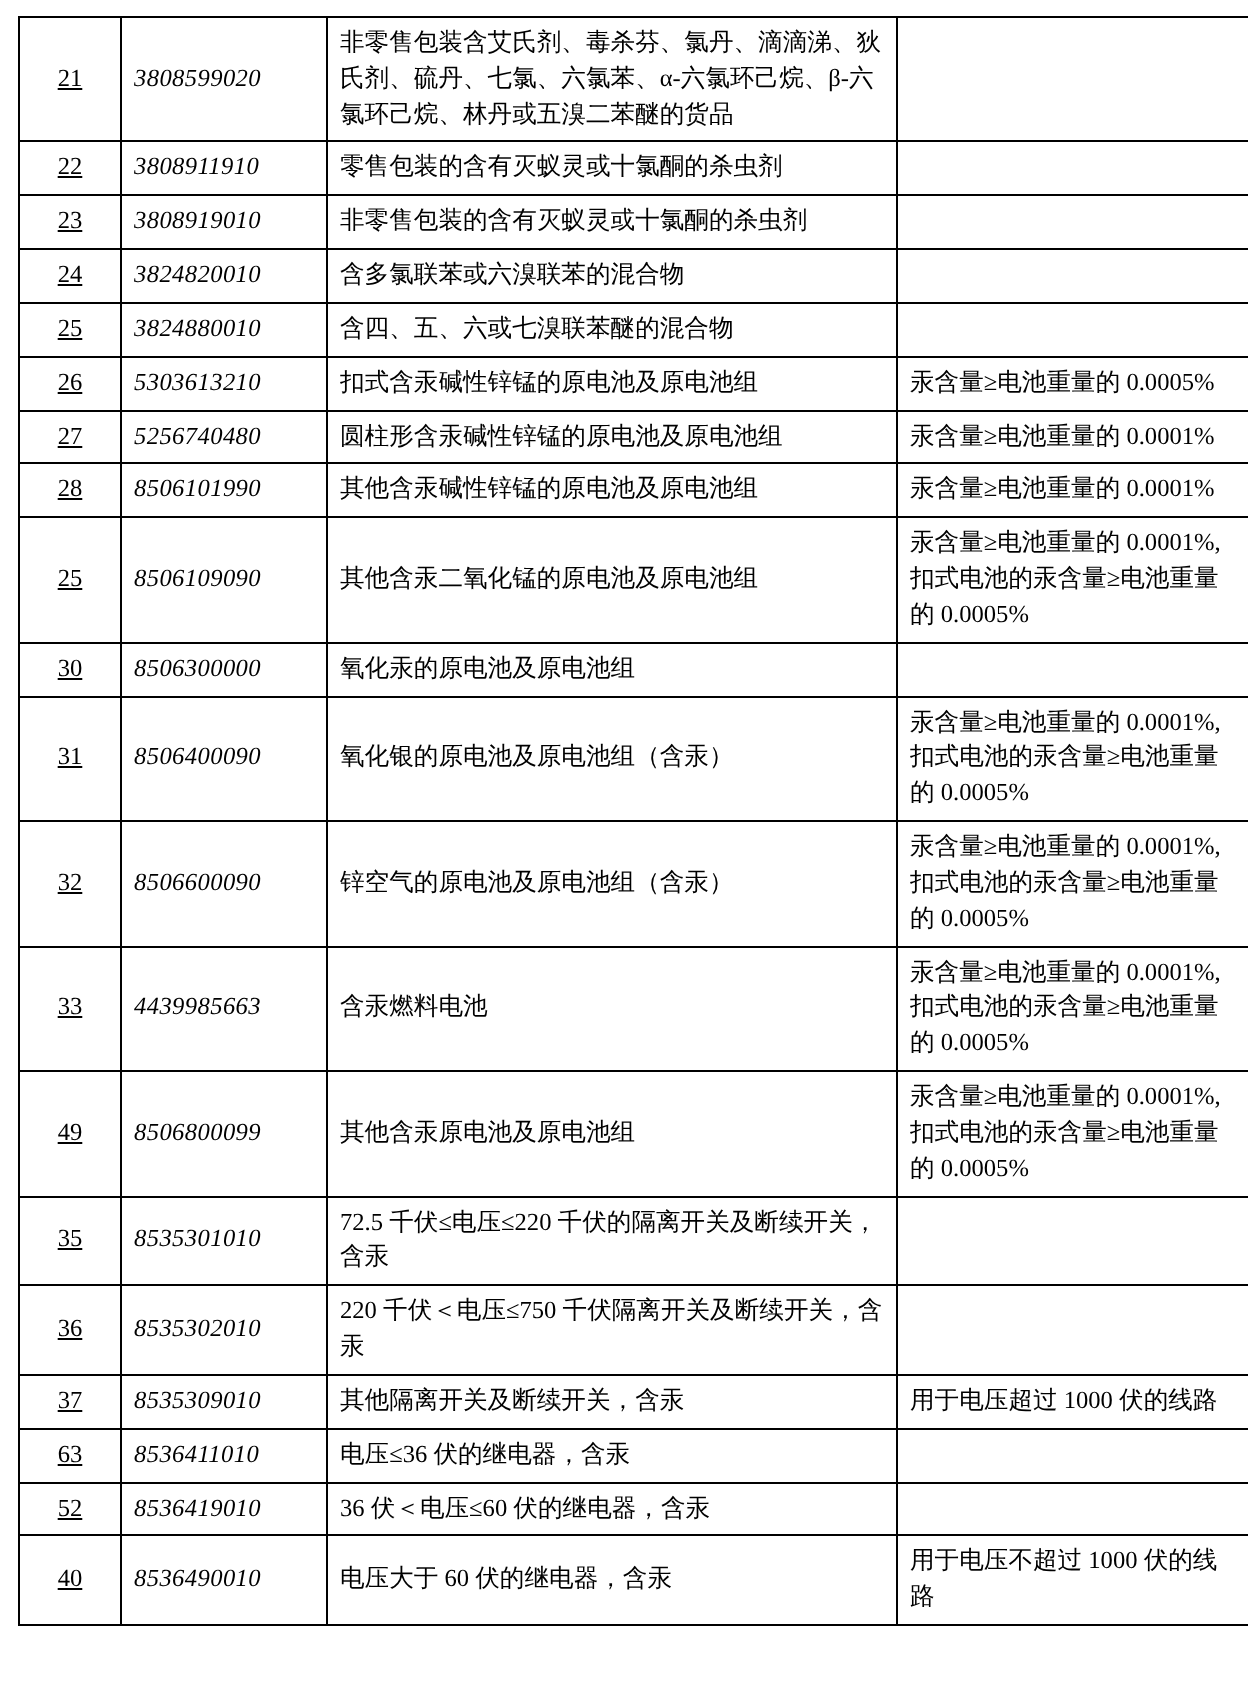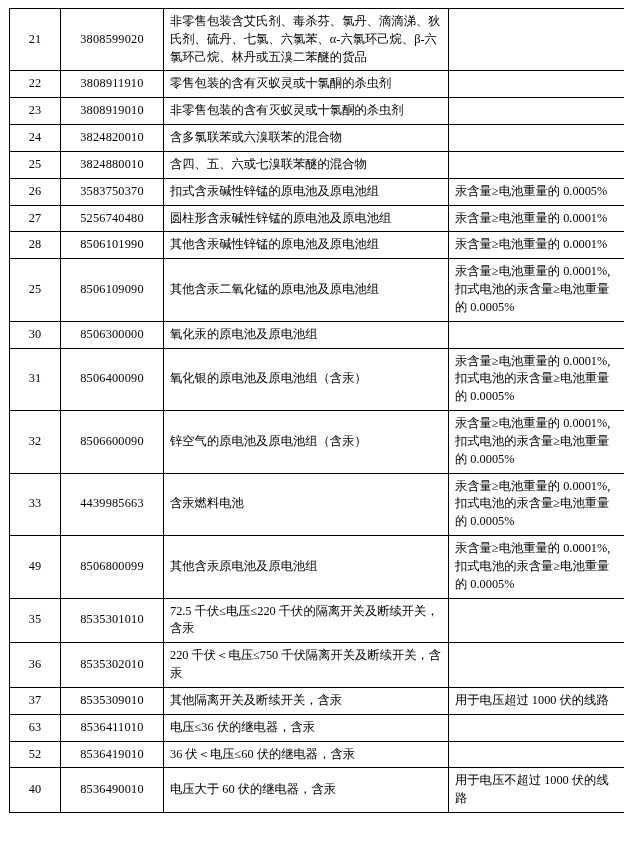--- a/index.html
+++ b/index.html
@@ -29,26 +29,28 @@
     border: 1px solid #000000;
     padding: 4px 6px 4px 6px;
     vertical-align: middle;
     font-size: 12.3px;
     line-height: 1.45;
   }
   td.col-no {
     width: 38px;
     text-align: center;
     white-space: nowrap;
+    text-decoration: underline;
   }
   td.col-code {
     width: 90px;
-    text-align: center;
+    text-align: left;
     white-space: nowrap;
     letter-spacing: 0.2px;
+    font-style: italic;
   }
   td.col-desc {
     width: 272px;
     text-align: left;
     margin-left: 40px;
   }
   td.col-note {
     width: 182px;
     text-align: left;
     font-size: 11.6px;
@@ -110,21 +112,21 @@
           <td class="col-code">3824880010</td>
           <td class="col-desc">
             <span class="desc-text">含四、五、六或七溴联苯醚的混合物</span>
           </td>
           <td class="col-note">
             <span class="note-text"></span>
           </td>
         </tr>
         <tr>
           <td class="col-no">26</td>
-          <td class="col-code">3583750370</td>
+          <td class="col-code">5303613210</td>
           <td class="col-desc">
             <span class="desc-text">扣式含汞碱性锌锰的原电池及原电池组</span>
           </td>
           <td class="col-note">
             <span class="note-text">汞含量≥电池重量的 0.0005%</span>
           </td>
         </tr>
         <tr>
           <td class="col-no">27</td>
           <td class="col-code">5256740480</td>

